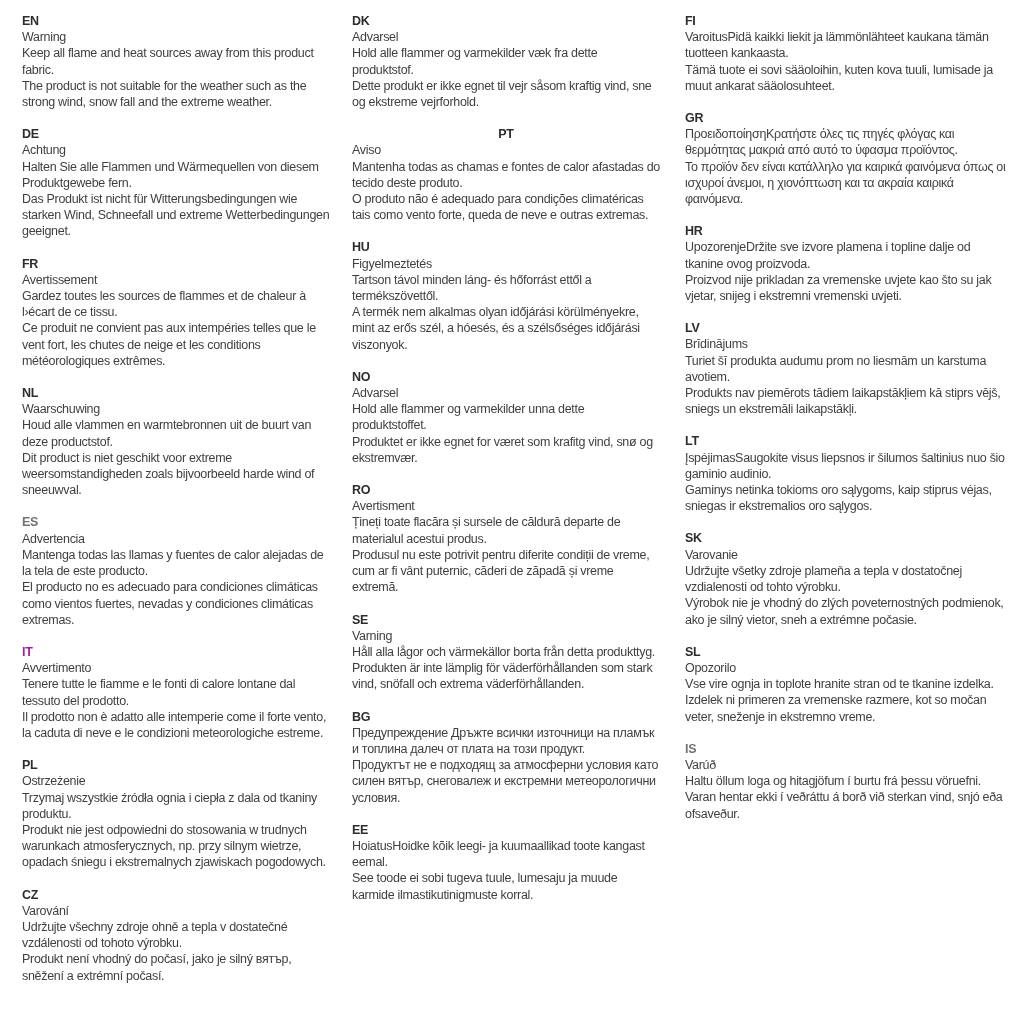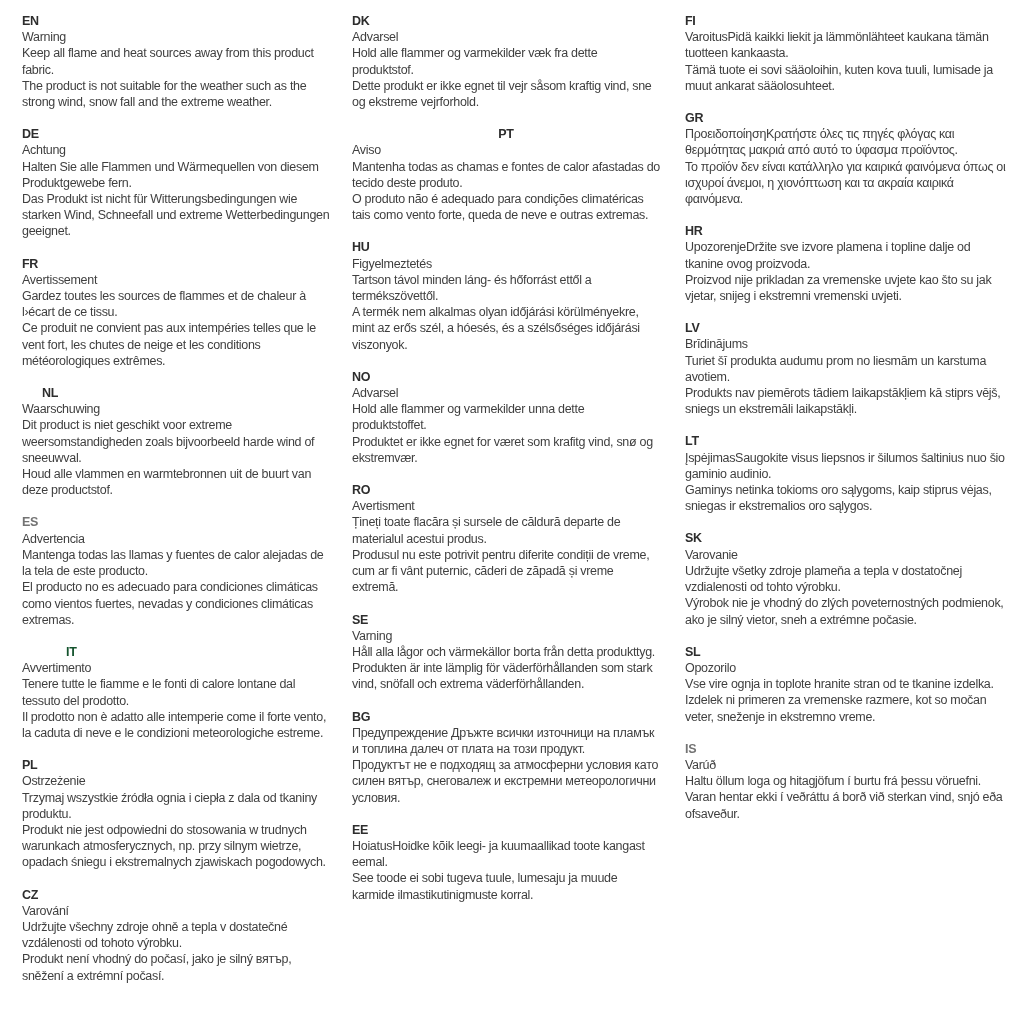--- a/index.html
+++ b/index.html
@@ -59,33 +59,33 @@
         <p class="line">Halten Sie alle Flammen und Wärmequellen von diesem Produktgewebe fern.</p>
         <p class="line">Das Produkt ist nicht für Witterungsbedingungen wie starken Wind, Schneefall und extreme Wetterbedingungen geeignet.</p>
       </section>
       <section class="section">
         <div class="code" style="color: rgb(45, 45, 45);">FR</div>
         <p class="line">Avertissement</p>
         <p class="line">Gardez toutes les sources de flammes et de chaleur à l›écart de ce tissu.</p>
         <p class="line">Ce produit ne convient pas aux intempéries telles que le vent fort, les chutes de neige et les conditions météorologiques extrêmes.</p>
       </section>
       <section class="section">
-        <div class="code" style="color: rgb(45, 45, 45); margin-left: 20px;">NL</div>
+        <div class="code" style="color: rgb(45, 45, 45);">NL</div>
         <p class="line">Waarschuwing</p>
+        <p class="line">Houd alle vlammen en warmtebronnen uit de buurt van deze productstof.</p>
         <p class="line">Dit product is niet geschikt voor extreme weersomstandigheden zoals bijvoorbeeld harde wind of sneeuwval.</p>
-        <p class="line">Houd alle vlammen en warmtebronnen uit de buurt van deze productstof.</p>
       </section>
       <section class="section">
         <div class="code" style="color: #737373;">ES</div>
         <p class="line">Advertencia</p>
         <p class="line">Mantenga todas las llamas y fuentes de calor alejadas de la tela de este producto.</p>
         <p class="line">El producto no es adecuado para condiciones climáticas como vientos fuertes, nevadas y condiciones climáticas extremas.</p>
       </section>
       <section class="section">
-        <div class="code" style="color: #14532d; margin-left: 44px;">IT</div>
+        <div class="code" style="color: #a21caf;">IT</div>
         <p class="line">Avvertimento</p>
         <p class="line">Tenere tutte le fiamme e le fonti di calore lontane dal tessuto del prodotto.</p>
         <p class="line">Il prodotto non è adatto alle intemperie come il forte vento, la caduta di neve e le condizioni meteorologiche estreme.</p>
       </section>
       <section class="section">
         <div class="code" style="color: rgb(45, 45, 45);">PL</div>
         <p class="line">Ostrzeżenie</p>
         <p class="line">Trzymaj wszystkie źródła ognia i ciepła z dala od tkaniny produktu.</p>
         <p class="line">Produkt nie jest odpowiedni do stosowania w trudnych warunkach atmosferycznych, np. przy silnym wietrze, opadach śniegu i ekstremalnych zjawiskach pogodowych.</p>
       </section>

